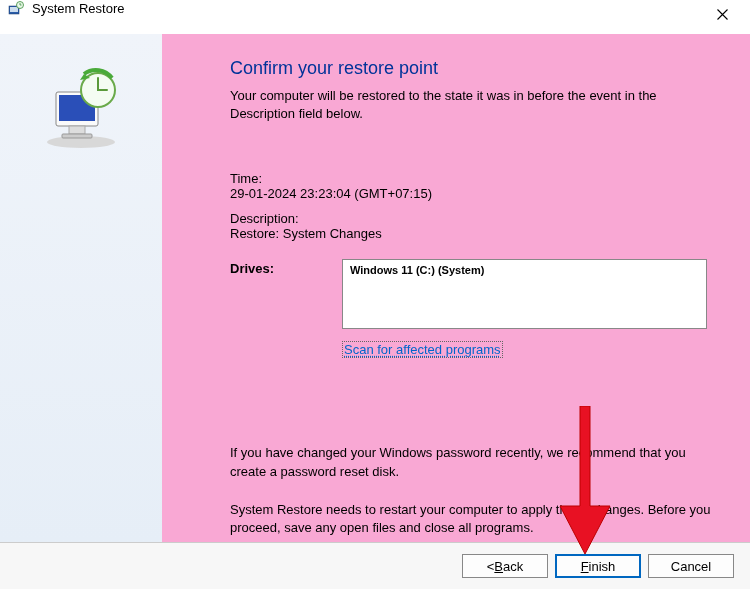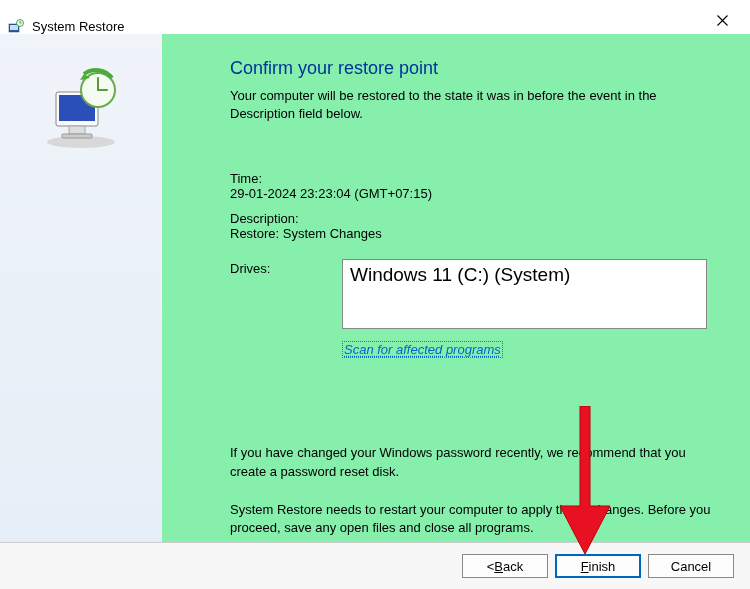--- a/index.html
+++ b/index.html
@@ -9,42 +9,42 @@
       color: #000;
       background: #fff;
       width: 750px;
       height: 589px;
       overflow: hidden;
       position: relative;
     }
     .titlebar {
       height: 34px;
       display: flex;
-      align-items: flex-end;
+      align-items: flex-start;
       padding: 0 8px;
       background: #fff;
       justify-content: space-between;
     }
     .titlebar-left { display: flex; align-items: center; gap: 8px; }
     .titlebar-title { font-size: 13px; color: #000; }
     .title-icon { width: 16px; height: 16px; }
     .close-btn {
       width: 40px;
       height: 28px;
       display: flex;
       align-items: center;
       justify-content: center;
       cursor: pointer;
       font-size: 14px;
     }
     .close-btn svg { width: 11px; height: 11px; }
     .content {
       display: flex;
       height: 508px;
-      background: #86efac;
+      background: #f9a8d4;
     }
     .sidebar {
       width: 162px;
       background: linear-gradient(180deg, #f0f4fa 0%, #e6eef7 100%);
       display: flex;
       align-items: flex-start;
       justify-content: center;
       padding-top: 28px;
     }
     .restore-icon { width: 90px; height: 90px; }
@@ -71,36 +71,35 @@
       font-size: 13px;
       flex-direction: column;
     }
     .info-label { width: 112px; color: #000; }
     .info-value { flex: 1; color: #000; }
     .drives-box {
       border: 1px solid #888;
       width: 365px;
       height: 70px;
       padding: 4px 7px;
-      font-size: 19px;
+      font-size: 11px;
       background: #fff;
       margin-top: -2px;
     }
     .drives-row { display: flex; margin-bottom: 6px; }
     .scan-link {
       color: #0066cc;
       text-decoration: underline dotted;
       font-size: 13px;
       cursor: pointer;
       display: inline-block;
       margin-left: 112px;
       margin-top: 6px;
       border: 1px dotted #666;
       padding: 0 1px;
-      font-style: italic;
     }
     .warning-block {
       margin-top: 86px;
       font-size: 13px;
       line-height: 1.4;
     }
     .warning-block p { margin-bottom: 20px; }
     .footer {
       height: 47px;
       border-top: 1px solid #ccc;
@@ -177,21 +176,21 @@
 
     <div class="info-row">
       <div class="info-label">Time:</div>
       <div class="info-value">29-01-2024 23:23:04 (GMT+07:15)</div>
     </div>
     <div class="info-row">
       <div class="info-label">Description:</div>
       <div class="info-value">Restore: System Changes</div>
     </div>
 
-    <div class="drives-row" style="margin-top:20px;">
+    <div class="drives-row" style="margin-top:20px;font-weight:bold;">
       <div class="info-label">Drives:</div>
       <div class="drives-box">
         <div>Windows 11 (C:) (System)</div>
       </div>
     </div>
 
     <a class="scan-link">Scan for affected programs</a>
 
     <div class="warning-block">
       <p>If you have changed your Windows password recently, we recommend that you create a password reset disk.</p>

